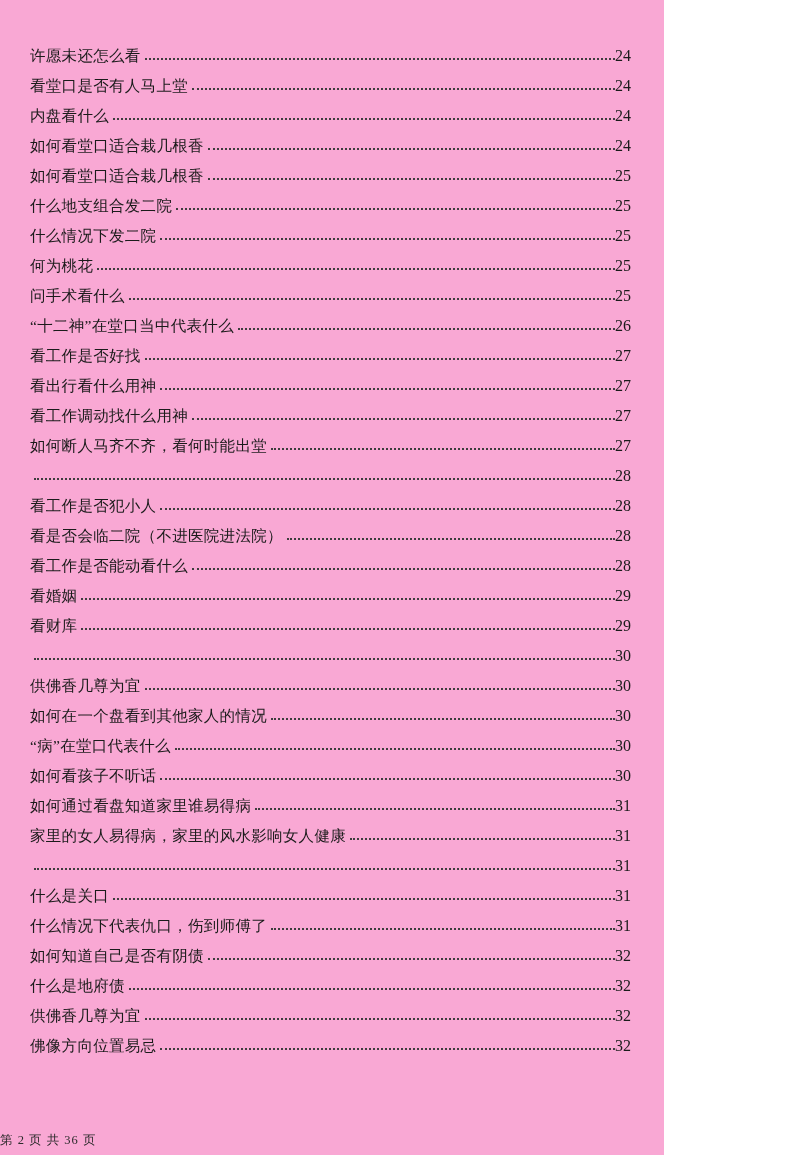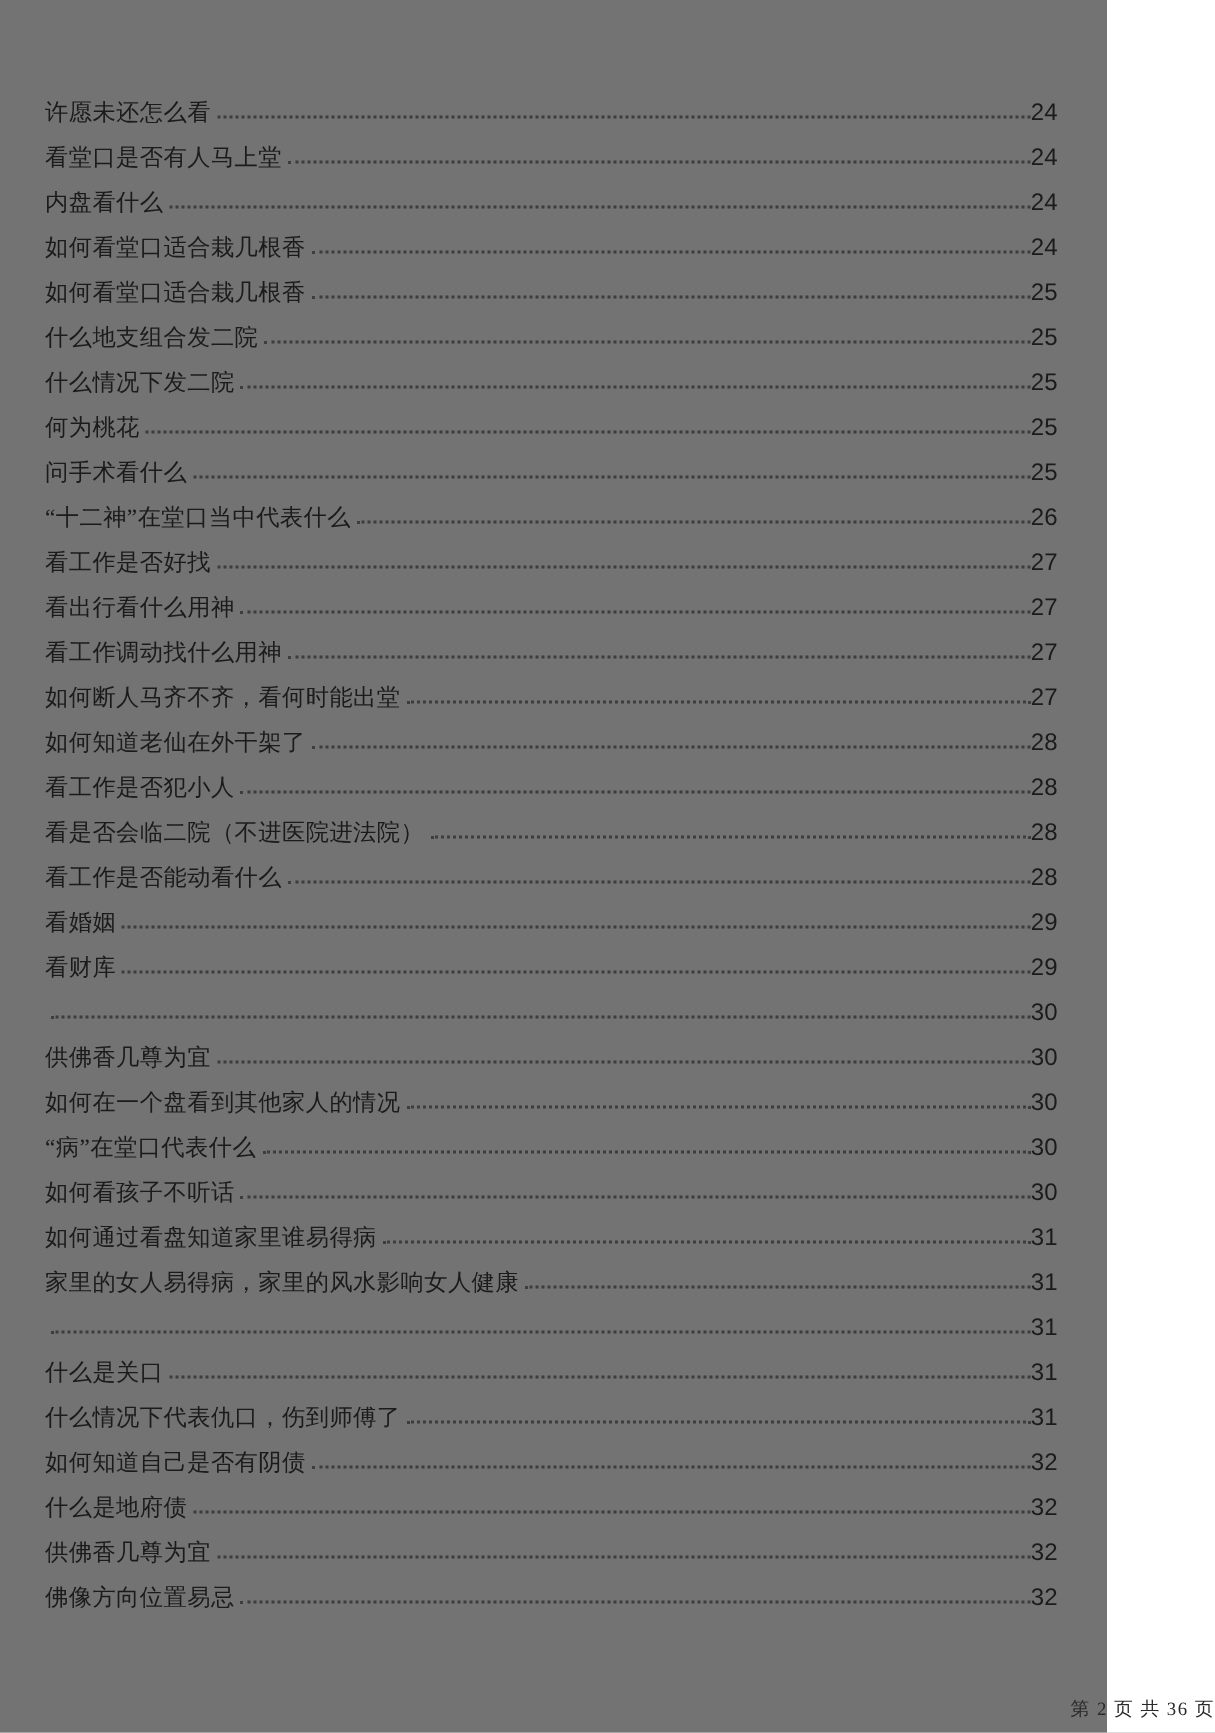--- a/index.html
+++ b/index.html
@@ -8,24 +8,24 @@
     background: #ffffff;
   }
   body {
     width: 810px;
     height: 1155px;
     position: relative;
     overflow: hidden;
     font-family: "Liberation Serif", "DejaVu Serif", serif;
   }
   .page {
-    width: 738px;
+    width: 664px;
     height: 1155px;
     position: relative;
-    background: #737373;
+    background: #f9a8d4;
   }
   .toc {
     list-style: none;
     margin: 0;
     padding: 41px 33px 0 30px;
   }
   .toc-row {
     display: flex;
     align-items: baseline;
     height: 30px;
@@ -42,33 +42,32 @@
     flex: 1 1 auto;
     min-width: 12px;
     height: 0;
     border-bottom: 2px dotted #3d3d3d;
     margin-left: 4px;
     margin-right: 0px;
     position: relative;
     top: -1px;
   }
   .toc-page {
-    font-family: Liberation Sans, sans-serif;
+    font-family: Liberation Serif, serif;
     font-size: 16px;
     line-height: 30px;
     color: #1b1b1b;
     white-space: nowrap;
-    margin-top: 20px;
   }
   .page-footer {
     position: absolute;
     left: 0;
     top: 1130px;
     width: 810px;
-    text-align: right;
+    text-align: left;
   }
   .page-footer span {
     font-size: 12.5px;
     color: #2a2a2a;
     letter-spacing: 1px;
   }
 </style>
 </head>
 <body>
 
@@ -138,21 +137,20 @@
         <span class="toc-title">看工作调动找什么用神</span>
         <span class="toc-dots"></span>
         <span class="toc-page">27</span>
       </li>
       <li class="toc-row">
         <span class="toc-title">如何断人马齐不齐，看何时能出堂</span>
         <span class="toc-dots"></span>
         <span class="toc-page">27</span>
       </li>
       <li class="toc-row">
-        <span class="toc-title">如何知道老仙在外干架了</span>
         <span class="toc-dots"></span>
         <span class="toc-page">28</span>
       </li>
       <li class="toc-row">
         <span class="toc-title">看工作是否犯小人</span>
         <span class="toc-dots"></span>
         <span class="toc-page">28</span>
       </li>
       <li class="toc-row">
         <span class="toc-title">看是否会临二院（不进医院进法院）</span>

